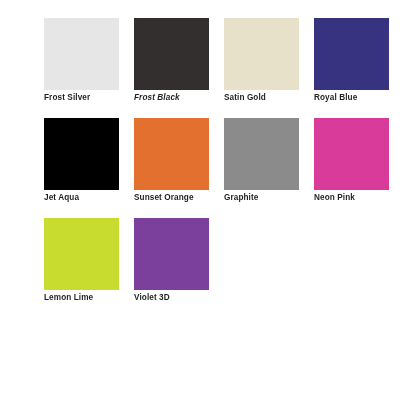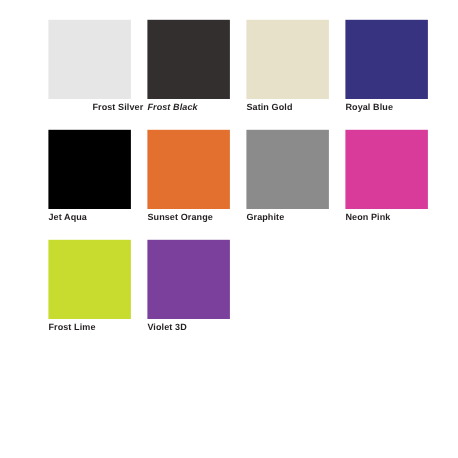--- a/index.html
+++ b/index.html
@@ -53,21 +53,21 @@
   }
 </style>
 </head>
 <body style="background: rgb(255, 255, 255);">
 
 <div class="swatch-sheet">
   <div class="swatch-grid">
 
     <div class="swatch-cell">
       <span class="swatch-chip" style="background-color: rgb(230, 230, 231);"></span>
-      <span class="swatch-label" style="color: rgb(35, 31, 32); margin-left: 40px;">Frost Silver</span>
+      <span class="swatch-label" style="color: rgb(35, 31, 32);">Frost Silver</span>
     </div>
 
     <div class="swatch-cell">
       <span class="swatch-chip" style="background-color: rgb(51, 47, 46);"></span>
       <span class="swatch-label" style="color: rgb(35, 31, 32); font-style: italic;">Frost Black</span>
     </div>
 
     <div class="swatch-cell">
       <span class="swatch-chip" style="background-color: rgb(231, 225, 201);"></span>
       <span class="swatch-label" style="color: rgb(35, 31, 32);">Satin Gold</span>
@@ -95,21 +95,21 @@
       <span class="swatch-label" style="color: rgb(35, 31, 32);">Graphite</span>
     </div>
 
     <div class="swatch-cell">
       <span class="swatch-chip" style="background-color: rgb(216, 59, 153);"></span>
       <span class="swatch-label" style="color: rgb(35, 31, 32);">Neon Pink</span>
     </div>
 
     <div class="swatch-cell">
       <span class="swatch-chip" style="background-color: rgb(200, 220, 47);"></span>
-      <span class="swatch-label" style="color: rgb(35, 31, 32);">Frost Lime</span>
+      <span class="swatch-label" style="color: rgb(35, 31, 32);">Lemon Lime</span>
     </div>
 
     <div class="swatch-cell">
       <span class="swatch-chip" style="background-color: rgb(122, 64, 156);"></span>
       <span class="swatch-label" style="color: rgb(35, 31, 32);">Violet 3D</span>
     </div>
 
   </div>
 </div>
 

